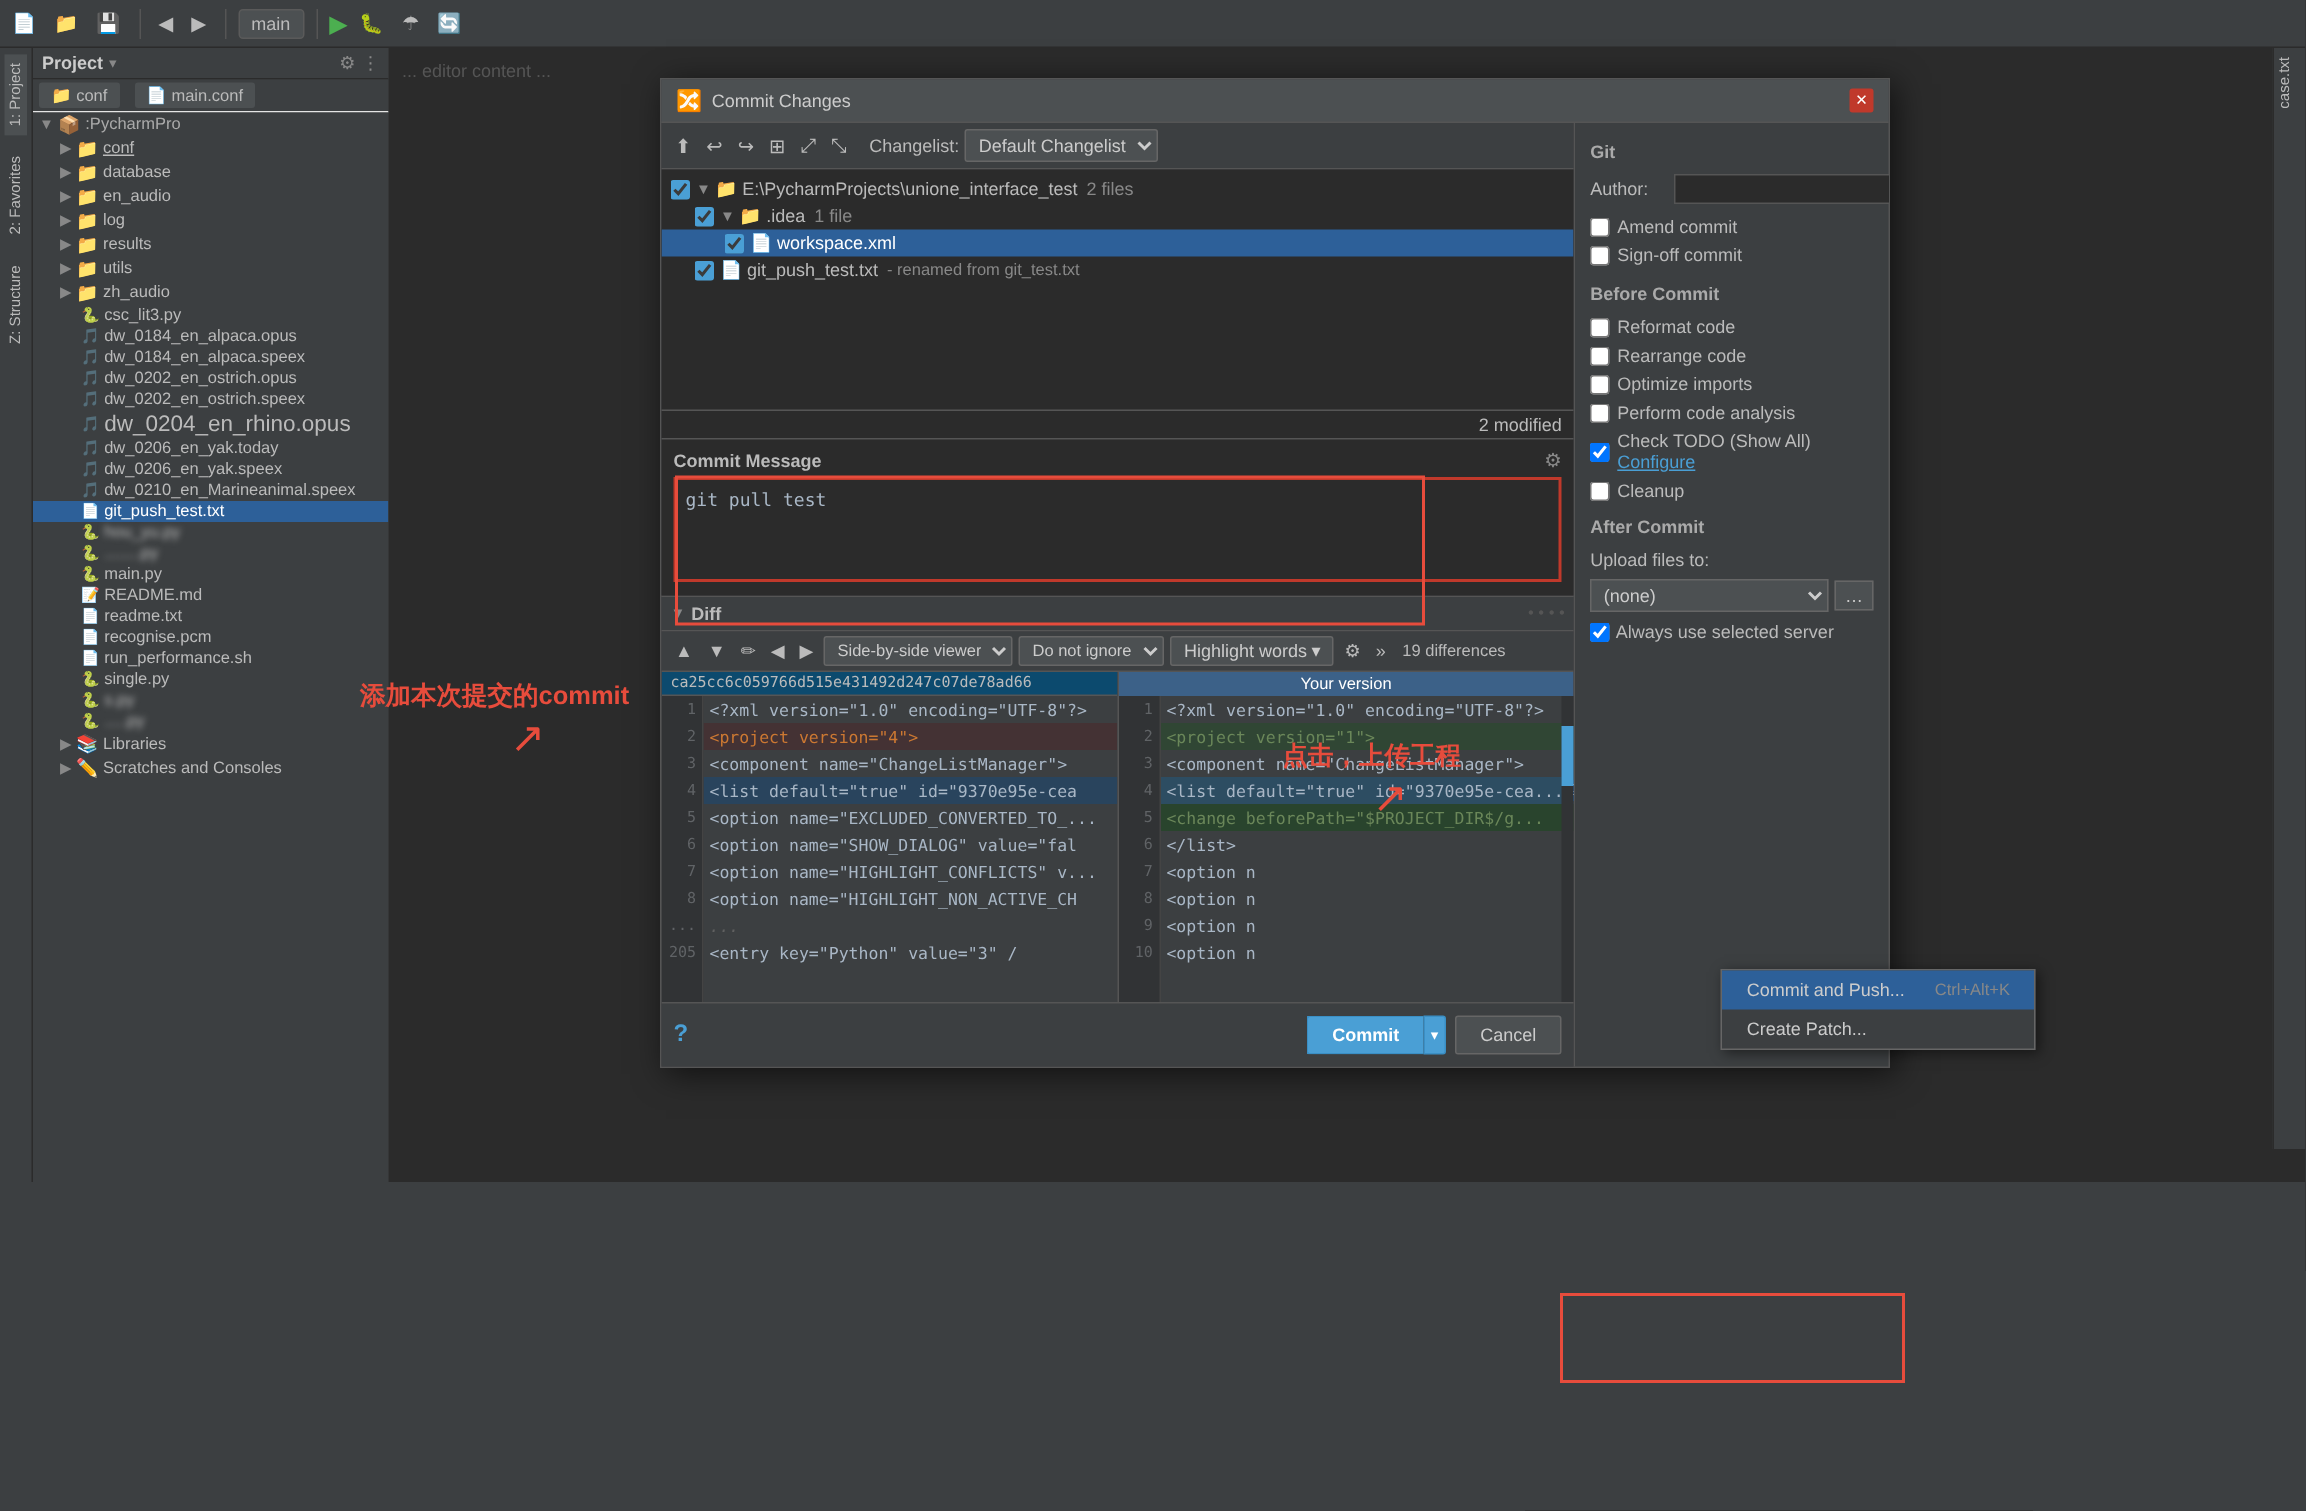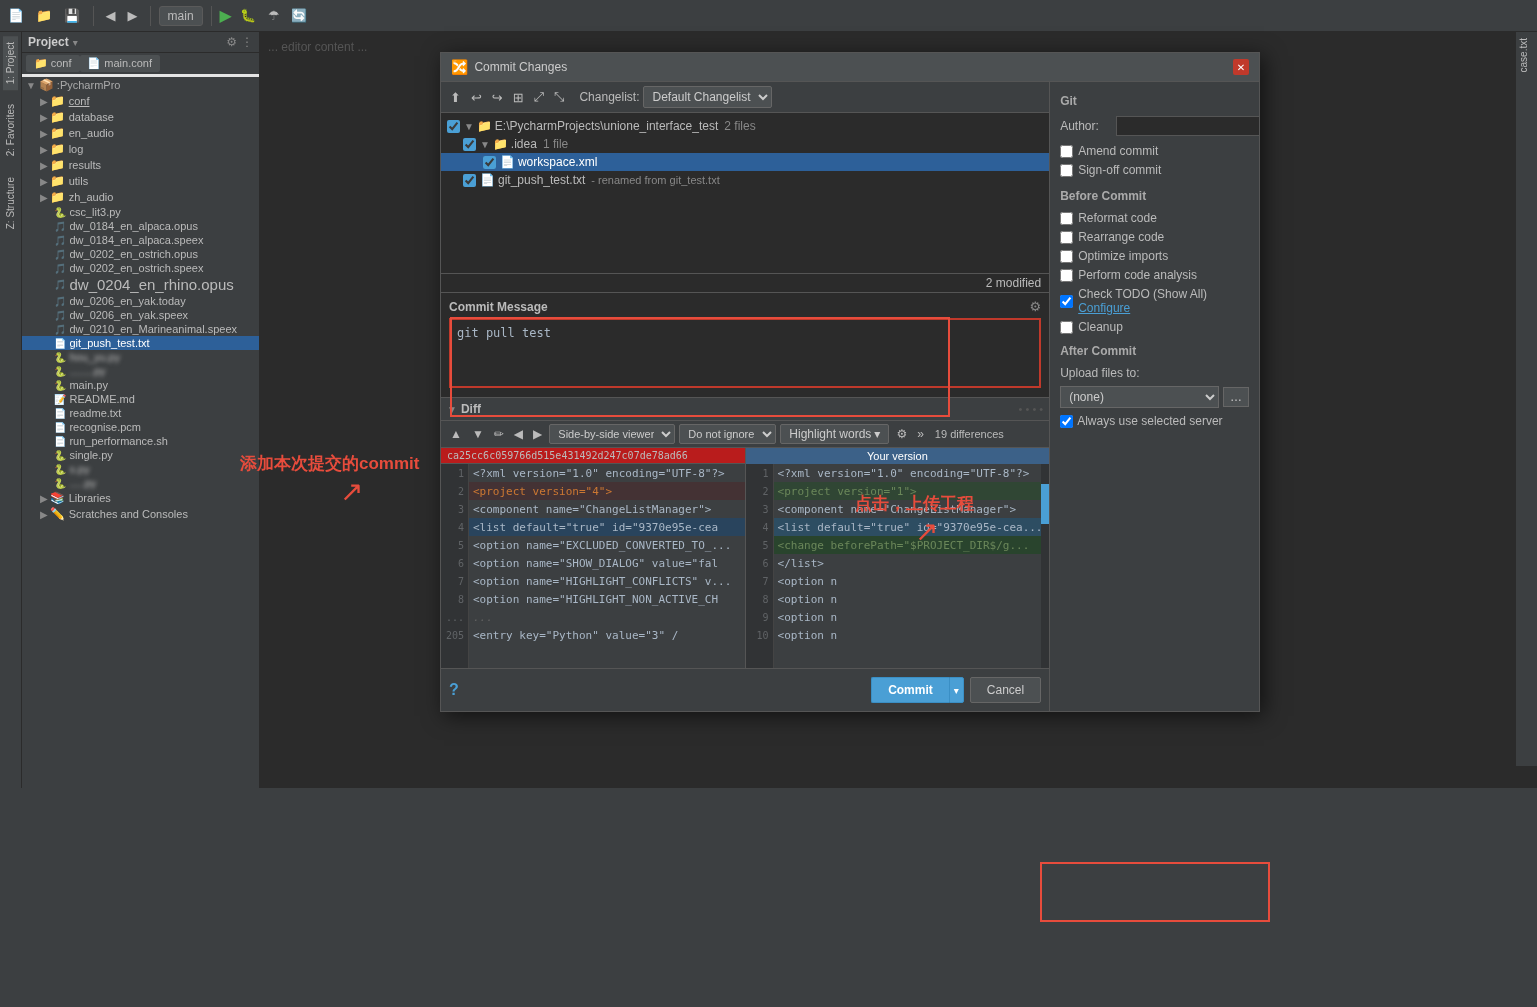--- a/index.html
+++ b/index.html
@@ -40,21 +40,21 @@
     .diff-header { display: flex; align-items: center; padding: 4px 6px; background: #3c3f41; border-bottom: 1px solid #555; gap: 4px; cursor: pointer; }
     .diff-header-label { color: #bbb; font-size: 12px; font-weight: bold; }
     .diff-toolbar { display: flex; align-items: center; padding: 3px 6px; background: #3c3f41; border-bottom: 1px solid #555; gap: 4px; }
     .diff-toolbar-btn { background: transparent; border: none; color: #bbb; cursor: pointer; font-size: 12px; padding: 1px 3px; }
     .diff-select { background: #4c5052; border: 1px solid #666; color: #ccc; padding: 2px 4px; font-size: 11px; border-radius: 2px; }
     .diff-line-num { height: 18px; display: flex; align-items: center; justify-content: flex-end; padding-right: 4px; color: #606366; font-size: 10px; font-family: monospace; }
     .diff-line { height: 18px; display: flex; align-items: center; padding-left: 4px; font-family: monospace; font-size: 11px; color: #a9b7c6; white-space: nowrap; }
     .diff-line.added { background: rgba(0,100,0,0.2); }
     .diff-line.removed { background: rgba(100,0,0,0.2); }
     .diff-line.highlight { background: rgba(0,80,160,0.3); }
-    .diff-hash { color: #bbb; font-size: 10px; padding: 2px 6px; background: #b91c1c; border-bottom: 1px solid #555; font-family: monospace; }
+    .diff-hash { color: #bbb; font-size: 10px; padding: 2px 6px; background: #0c4a6e; border-bottom: 1px solid #555; font-family: monospace; }
 
     
     .dialog-footer { display: flex; align-items: center; justify-content: flex-end; padding: 8px; border-top: 1px solid #555; gap: 6px; background: #3c3f41; }
     .btn-secondary { background: #4c5052; border: 1px solid #666; color: #ccc; padding: 5px 16px; cursor: pointer; border-radius: 2px; font-size: 12px; }
     .btn-split { background: #4a9fd5; border: 1px solid #3a8fc5; color: #fff; padding: 5px 4px; cursor: pointer; border-radius: 0 2px 2px 0; font-size: 10px; }
     .btn-commit-group { display: flex; }
     .btn-commit-main { background: #4a9fd5; border: 1px solid #3a8fc5; border-right: none; color: #fff; padding: 5px 16px; cursor: pointer; border-radius: 2px 0 0 2px; font-size: 12px; font-weight: bold; }
 
     
     .dropdown-menu { position: absolute; background: #3c3f41; border: 1px solid #666; box-shadow: 2px 2px 8px rgba(0,0,0,0.5); z-index: 200; min-width: 200px; }
@@ -120,21 +120,21 @@
 
     <div style="width:238px; background:#3c3f41; border-right:1px solid #2b2b2b; display:flex; flex-direction:column; overflow:hidden;">
 
       <div style="display:flex; align-items:center; padding:3px 6px; background:#3c3f41; border-bottom:1px solid #2b2b2b;">
         <span style="color:#ccc; font-size:12px; font-weight:bold;">Project</span>
         <span style="color:#888; font-size:10px; margin-left:4px;">▾</span>
         <span style="margin-left:auto; color:#888; font-size:12px; cursor:pointer;">⚙</span>
         <span style="color:#888; font-size:12px; cursor:pointer; margin-left:4px;">⋮</span>
       </div>
 
-      <div style="display:flex; align-items:center; background:#3c3f41; padding:2px 4px; gap:0; border-bottom:3px solid #e5e5e5;">
+      <div style="display:flex; align-items:center; background:#3c3f41; padding:2px 4px; gap:10px; border-bottom:1px solid #e5e5e5;">
         <div style="background:#4c5052; padding:2px 8px; font-size:11px; color:#bbb; border-radius:2px; cursor:pointer;">📁 conf</div>
         <div style="background:#4c5052; padding:2px 8px; font-size:11px; color:#bbb; border-radius:2px; cursor:pointer;">📄 main.conf</div>
       </div>
 
       <div style="flex:1; overflow-y:auto; background:#3c3f41;">
 
         <div style="display:flex; align-items:center; padding:1px 4px; cursor:pointer; color:#bbb;">
           <span style="color:#888; margin-right:3px; font-size:10px;">▼</span>
           <span style="margin-right:3px;">📦</span>
           <span style="font-size:11px; color:#aaa;">:PycharmPro</span>
@@ -530,20 +530,29 @@
             </div>
             <div class="always-row">
               <input type="checkbox" checked="" style="">
               <label>Always use selected server</label>
             </div>
           </div>
         </div>
       </div>
     </div>
 
+    <div class="dropdown-menu" style="position:absolute; bottom:88px; right:180px; z-index:300;">
+      <div class="dropdown-item active">
+        <span>Commit and Push...</span>
+        <span class="dropdown-shortcut">Ctrl+Alt+K</span>
+      </div>
+      <div class="dropdown-item">
+        <span>Create Patch...</span>
+      </div>
+    </div>
 
     <div style="position:absolute; left:240px; top:420px; z-index:200; pointer-events:none;">
       <div style="color:#e74c3c; font-size:17px; font-weight:bold; font-family:'Microsoft YaHei', sans-serif; white-space:nowrap;">添加本次提交的commit</div>
       <div style="color:#e74c3c; font-size:28px; margin-left:100px;">↗</div>
     </div>
 
     <div style="position:absolute; left:855px; top:460px; z-index:200; pointer-events:none;">
       <div style="color:#e74c3c; font-size:17px; font-weight:bold; font-family:'Microsoft YaHei', sans-serif; white-space:nowrap;">点击，上传工程</div>
       <div style="color:#e74c3c; font-size:28px; margin-left:60px;">↗</div>
     </div>

